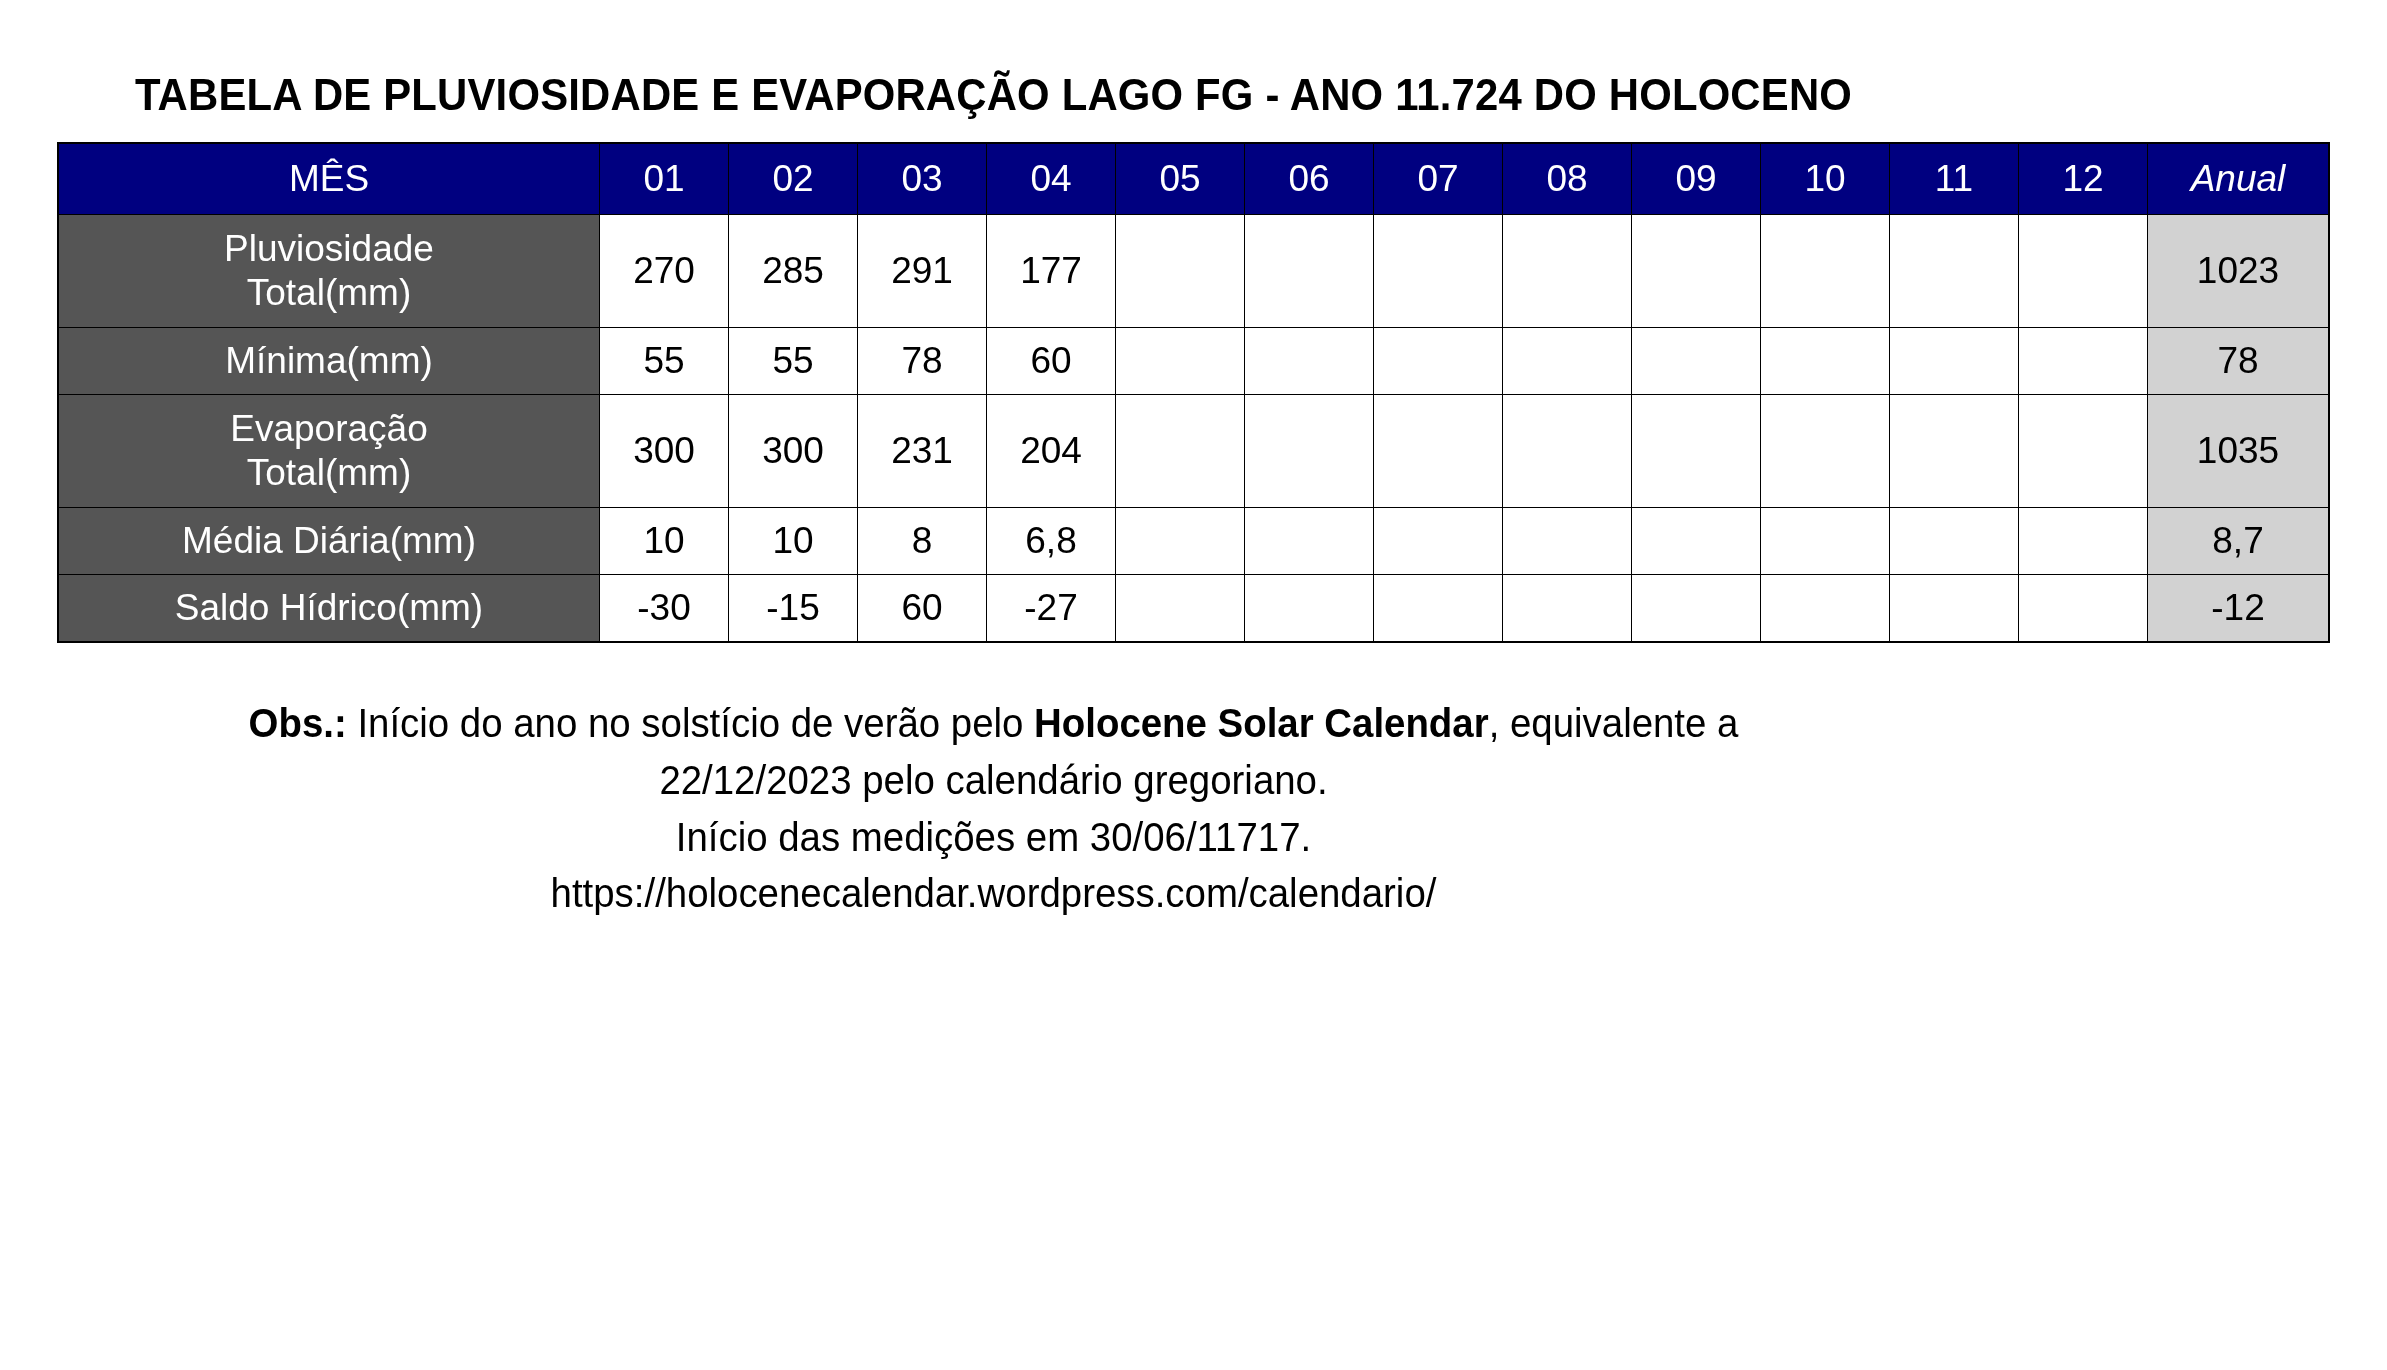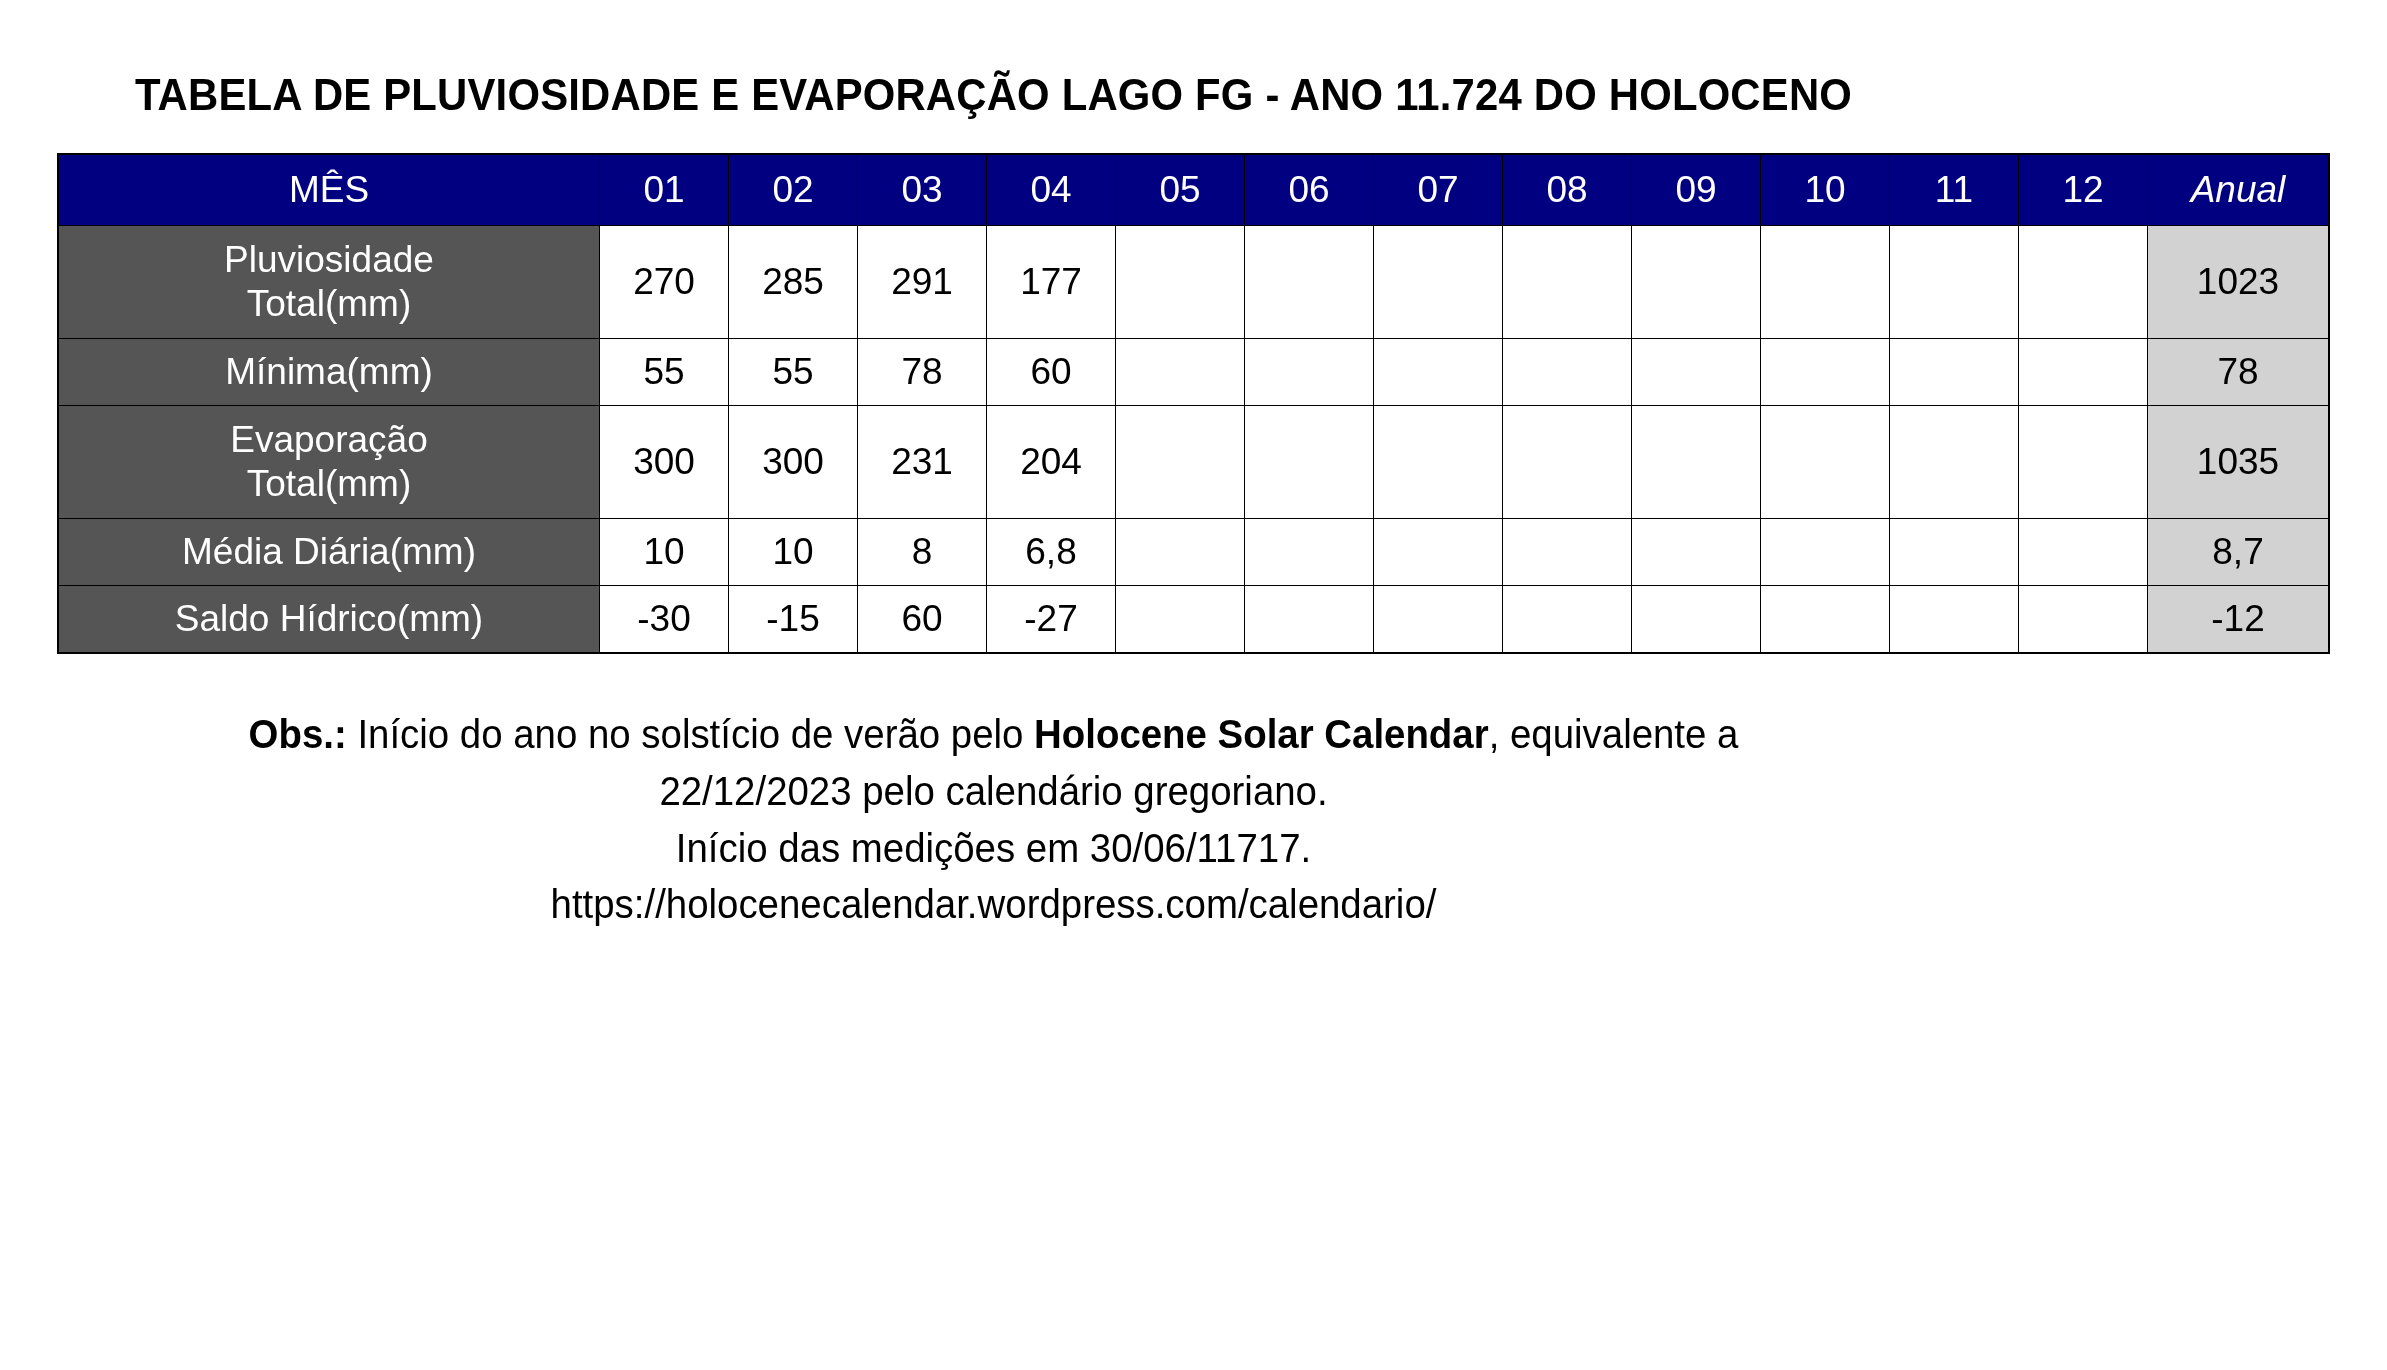--- a/index.html
+++ b/index.html
@@ -31,21 +31,21 @@
     letter-spacing: 0.2px;
     padding-top: 72px;
     line-height: 1;
     white-space: nowrap;
     transform: scaleX(0.93);
     transform-origin: center top;
   }
 
   
   .table-wrap {
-    margin-top: 36px;
+    margin-top: 25px;
     padding-left: 57px;
     padding-right: 57px;
     box-sizing: border-box;
   }
 
   table.rain-table {
     border-collapse: collapse;
     table-layout: fixed;
     width: 2273px;
     border: 2px solid #000000;

